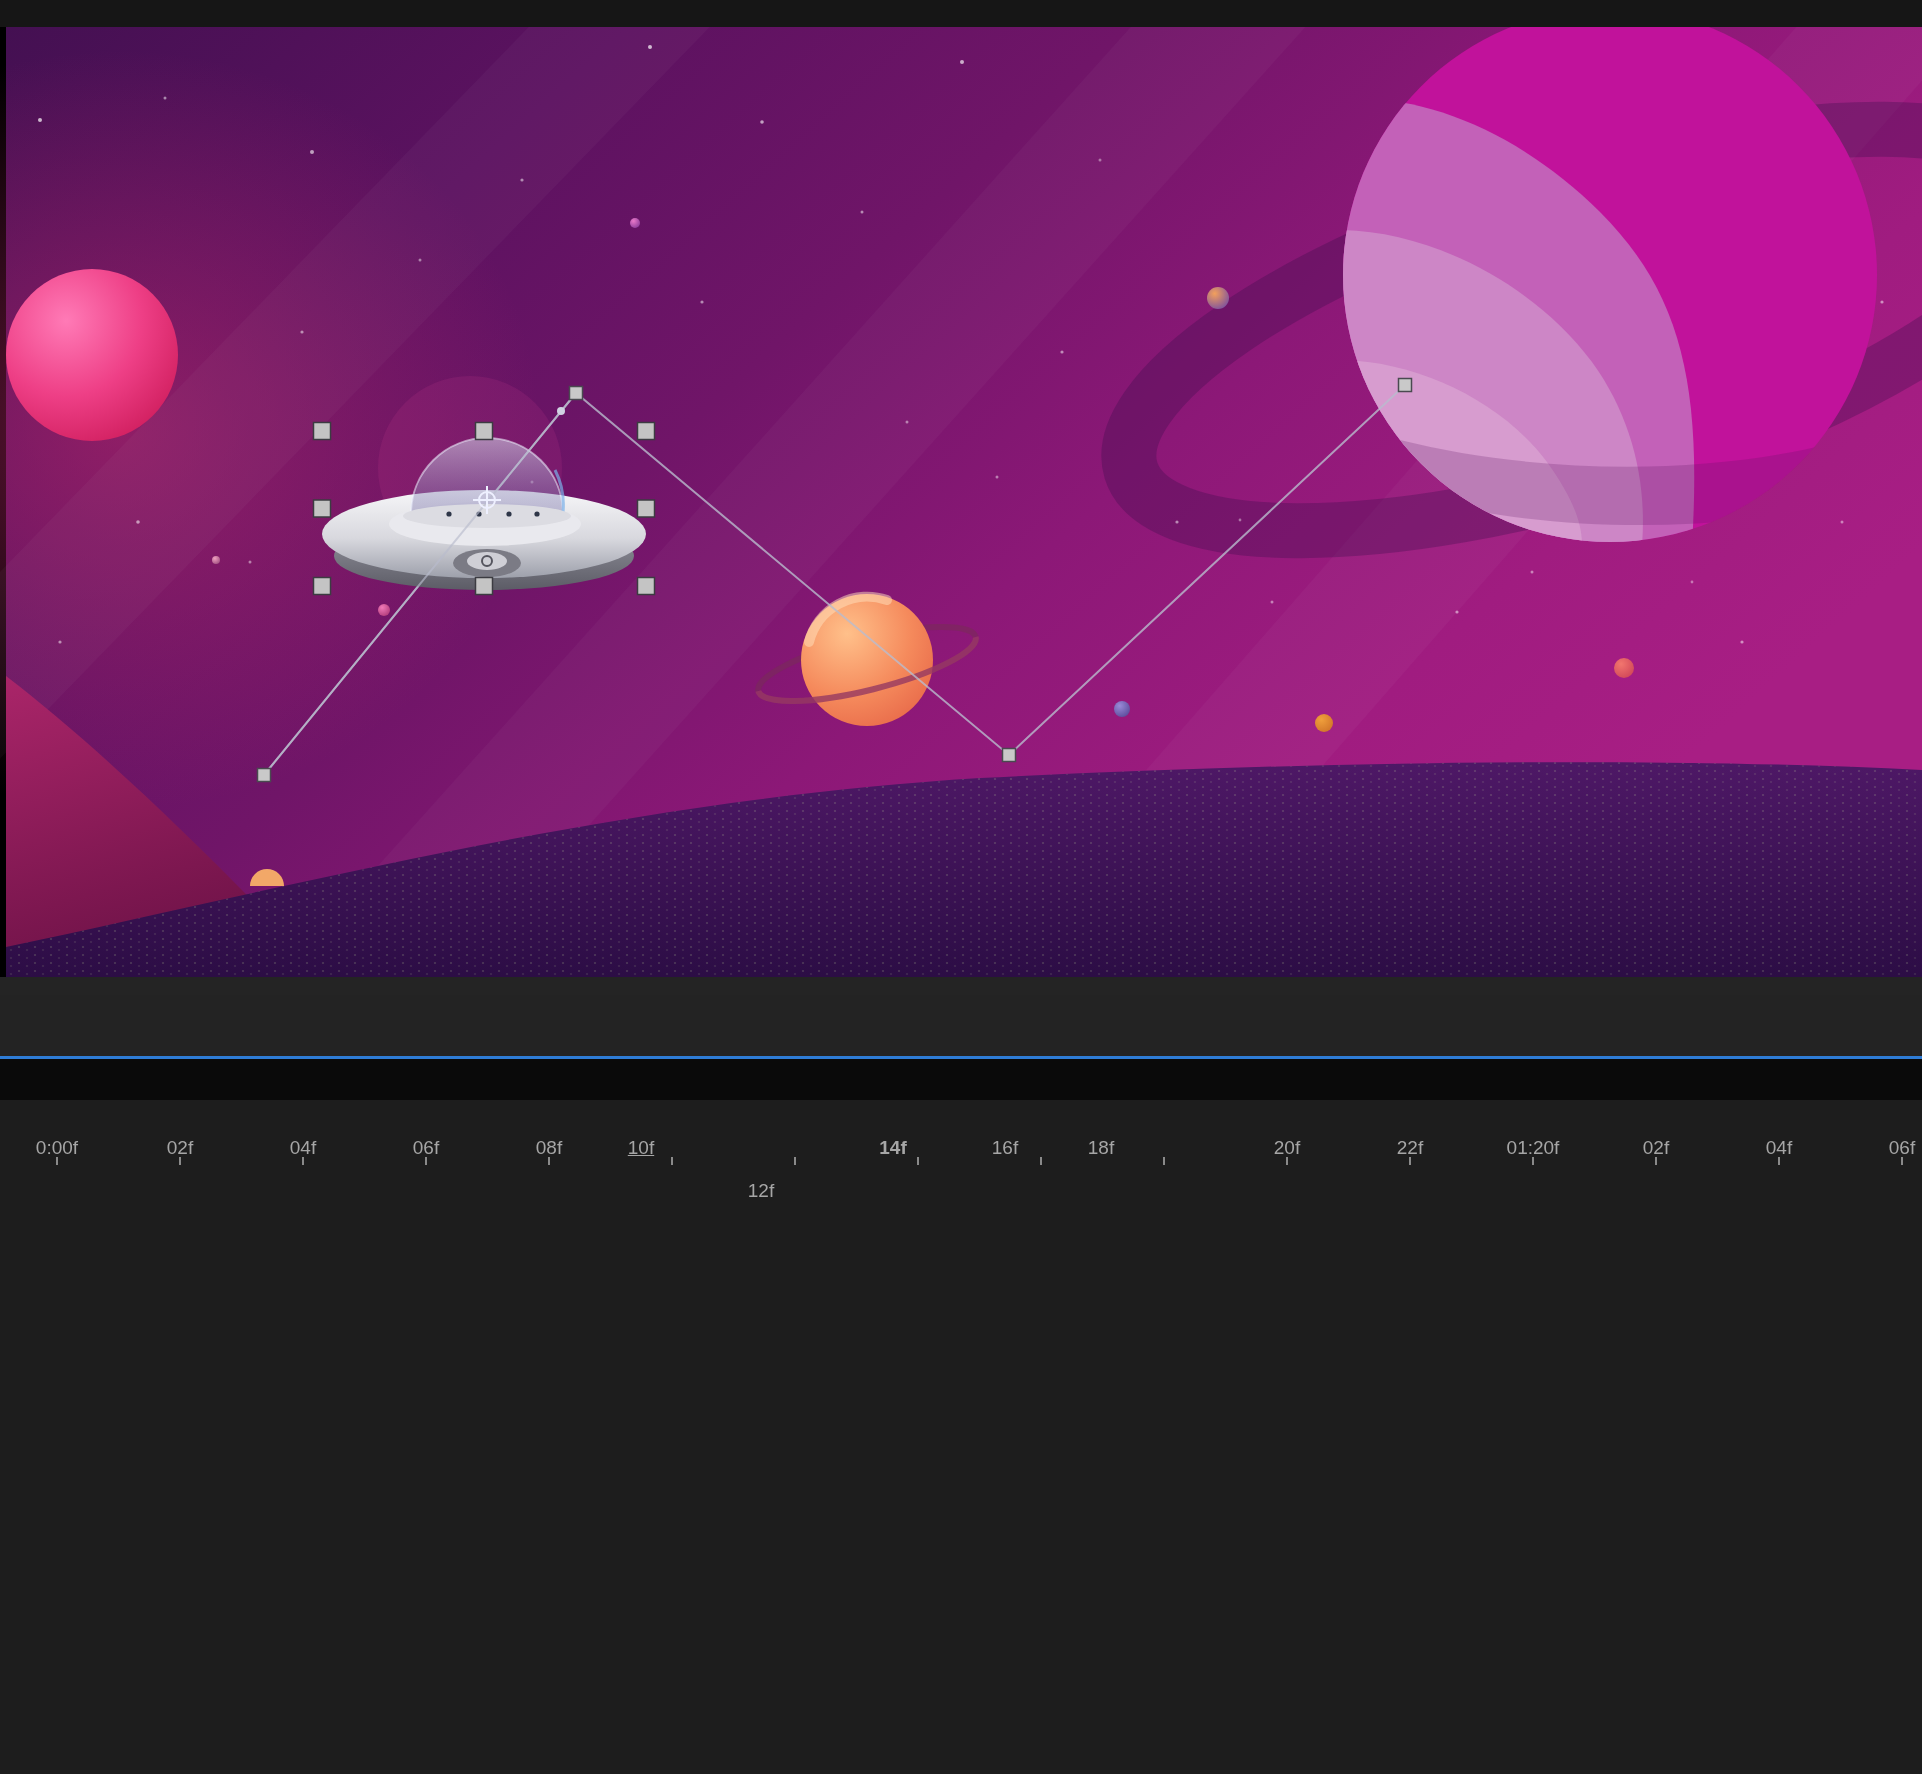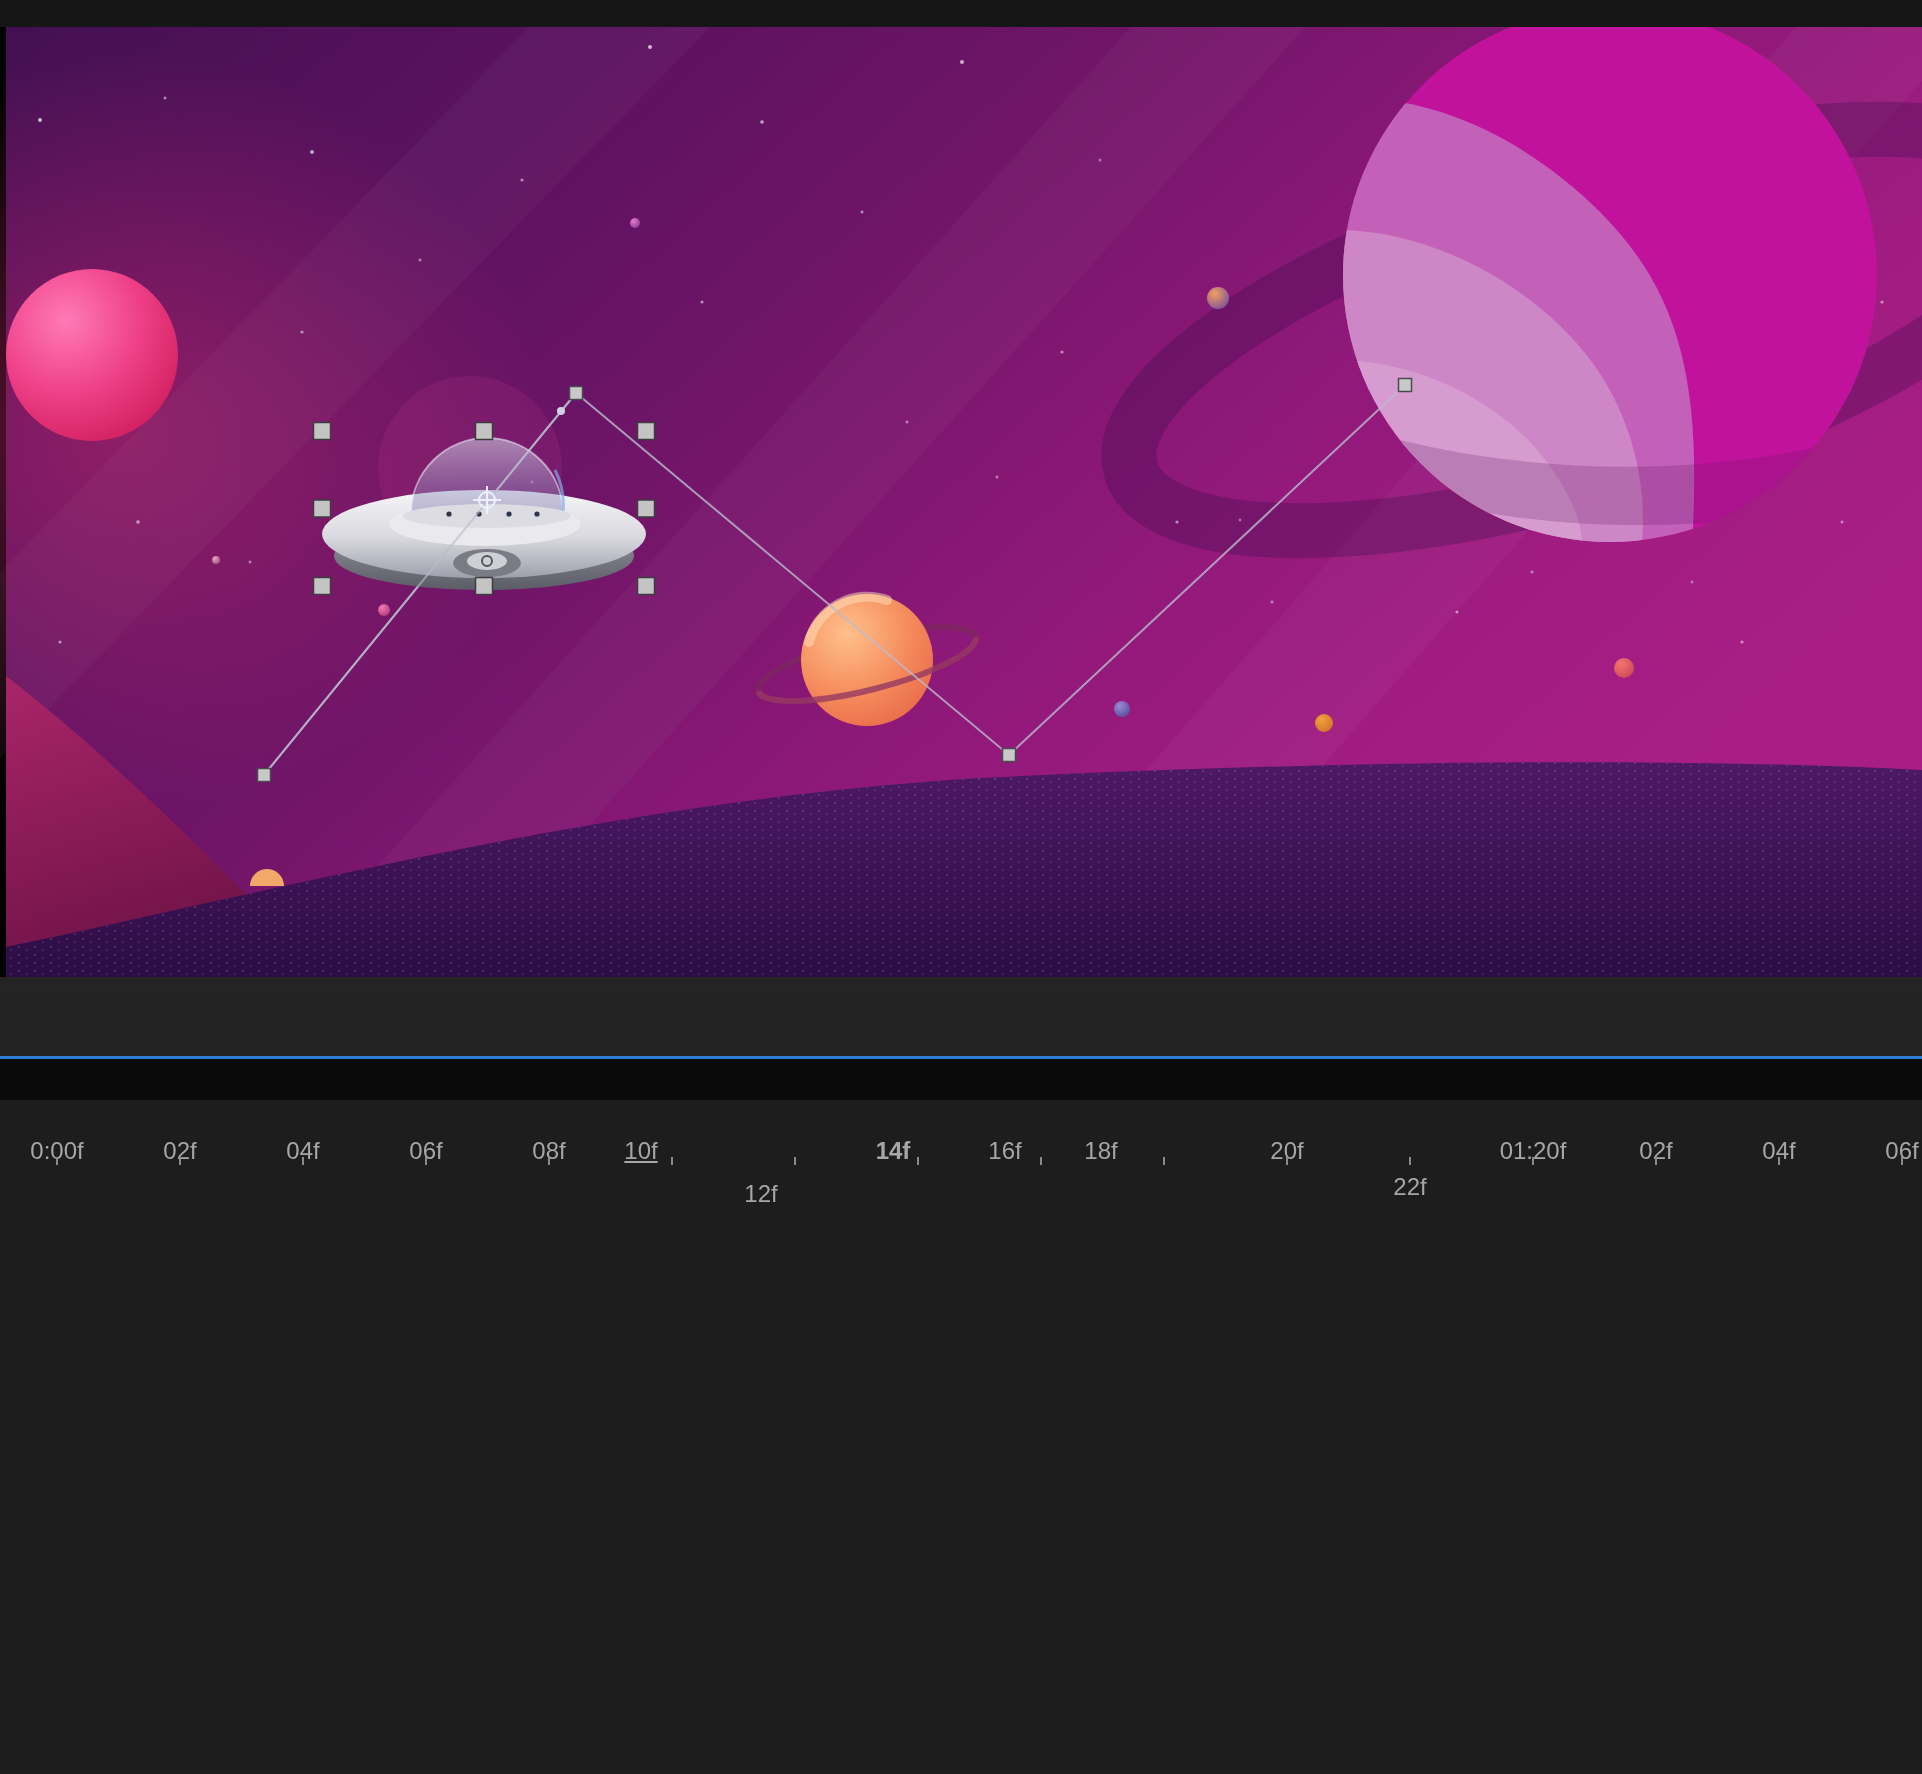--- a/index.html
+++ b/index.html
@@ -9,21 +9,21 @@
   #comp-topbar{left:0;top:0;width:1922px;height:27px;background:#161616;}
   #scene-wrap{left:0;top:27px;width:1922px;height:950px;background:#000;}
   #scene-svg{position:absolute;left:0;top:0;}
   #comp-bottom{left:0;top:977px;width:1922px;height:18px;background:#242424;}
   
   #toolbar{left:0;top:995px;width:1922px;height:61px;background:#232323;}
   #blue-divider{left:0;top:1056px;width:1922px;height:3px;background:#2e7cd6;}
   #panel-gap{left:0;top:1059px;width:1922px;height:41px;background:#0a0a0a;}
   
   #timeline{left:0;top:1100px;width:1922px;height:674px;background:#1d1d1d;}
-  .ruler-label{position:absolute;top:1137px;width:90px;text-align:center;font-size:24px;color:#a6a6a6;}
+  .ruler-label{position:absolute;top:1137px;width:90px;text-align:center;font-size:19px;color:#a6a6a6;}
   .ruler-tick{position:absolute;top:1157px;width:2px;height:8px;background:#8a8a8a;}
 </style>
 </head>
 <body>
 
 <div id="app">
 
   <div class="abs" id="comp-topbar"></div>
   <div class="abs" id="scene-wrap">
     <svg id="scene-svg" width="1922" height="950" viewBox="0 27 1922 950">
@@ -283,21 +283,21 @@
     <div class="ruler-label" style="position: absolute; left: 716px; top: 1137px; margin-top: 43px;">12f</div>
     <div class="ruler-tick" style="position: absolute; left: 794px; top: 1157px;"></div>
     <div class="ruler-label" style="position: absolute; left: 848px; top: 1137px; font-weight: bold;">14f</div>
     <div class="ruler-tick" style="position: absolute; left: 917px; top: 1157px;"></div>
     <div class="ruler-label" style="position: absolute; left: 960px; top: 1137px;">16f</div>
     <div class="ruler-tick" style="position: absolute; left: 1040px; top: 1157px;"></div>
     <div class="ruler-label" style="position: absolute; left: 1056px; top: 1137px;">18f</div>
     <div class="ruler-tick" style="position: absolute; left: 1163px; top: 1157px;"></div>
     <div class="ruler-label" style="position: absolute; left: 1242px; top: 1137px;">20f</div>
     <div class="ruler-tick" style="position: absolute; left: 1286px; top: 1157px;"></div>
-    <div class="ruler-label" style="position: absolute; left: 1365px; top: 1137px; margin-top: 36px;">22f</div>
+    <div class="ruler-label" style="position: absolute; left: 1365px; top: 1137px;">22f</div>
     <div class="ruler-tick" style="position: absolute; left: 1409px; top: 1157px;"></div>
     <div class="ruler-label" style="position: absolute; left: 1488px; top: 1137px;">01:20f</div>
     <div class="ruler-tick" style="position: absolute; left: 1532px; top: 1157px;"></div>
     <div class="ruler-label" style="position: absolute; left: 1611px; top: 1137px;">02f</div>
     <div class="ruler-tick" style="position: absolute; left: 1655px; top: 1157px;"></div>
     <div class="ruler-label" style="position: absolute; left: 1734px; top: 1137px;">04f</div>
     <div class="ruler-tick" style="position: absolute; left: 1778px; top: 1157px;"></div>
     <div class="ruler-label" style="position: absolute; left: 1857px; top: 1137px;">06f</div>
     <div class="ruler-tick" style="position: absolute; left: 1901px; top: 1157px;"></div>
   </div>

